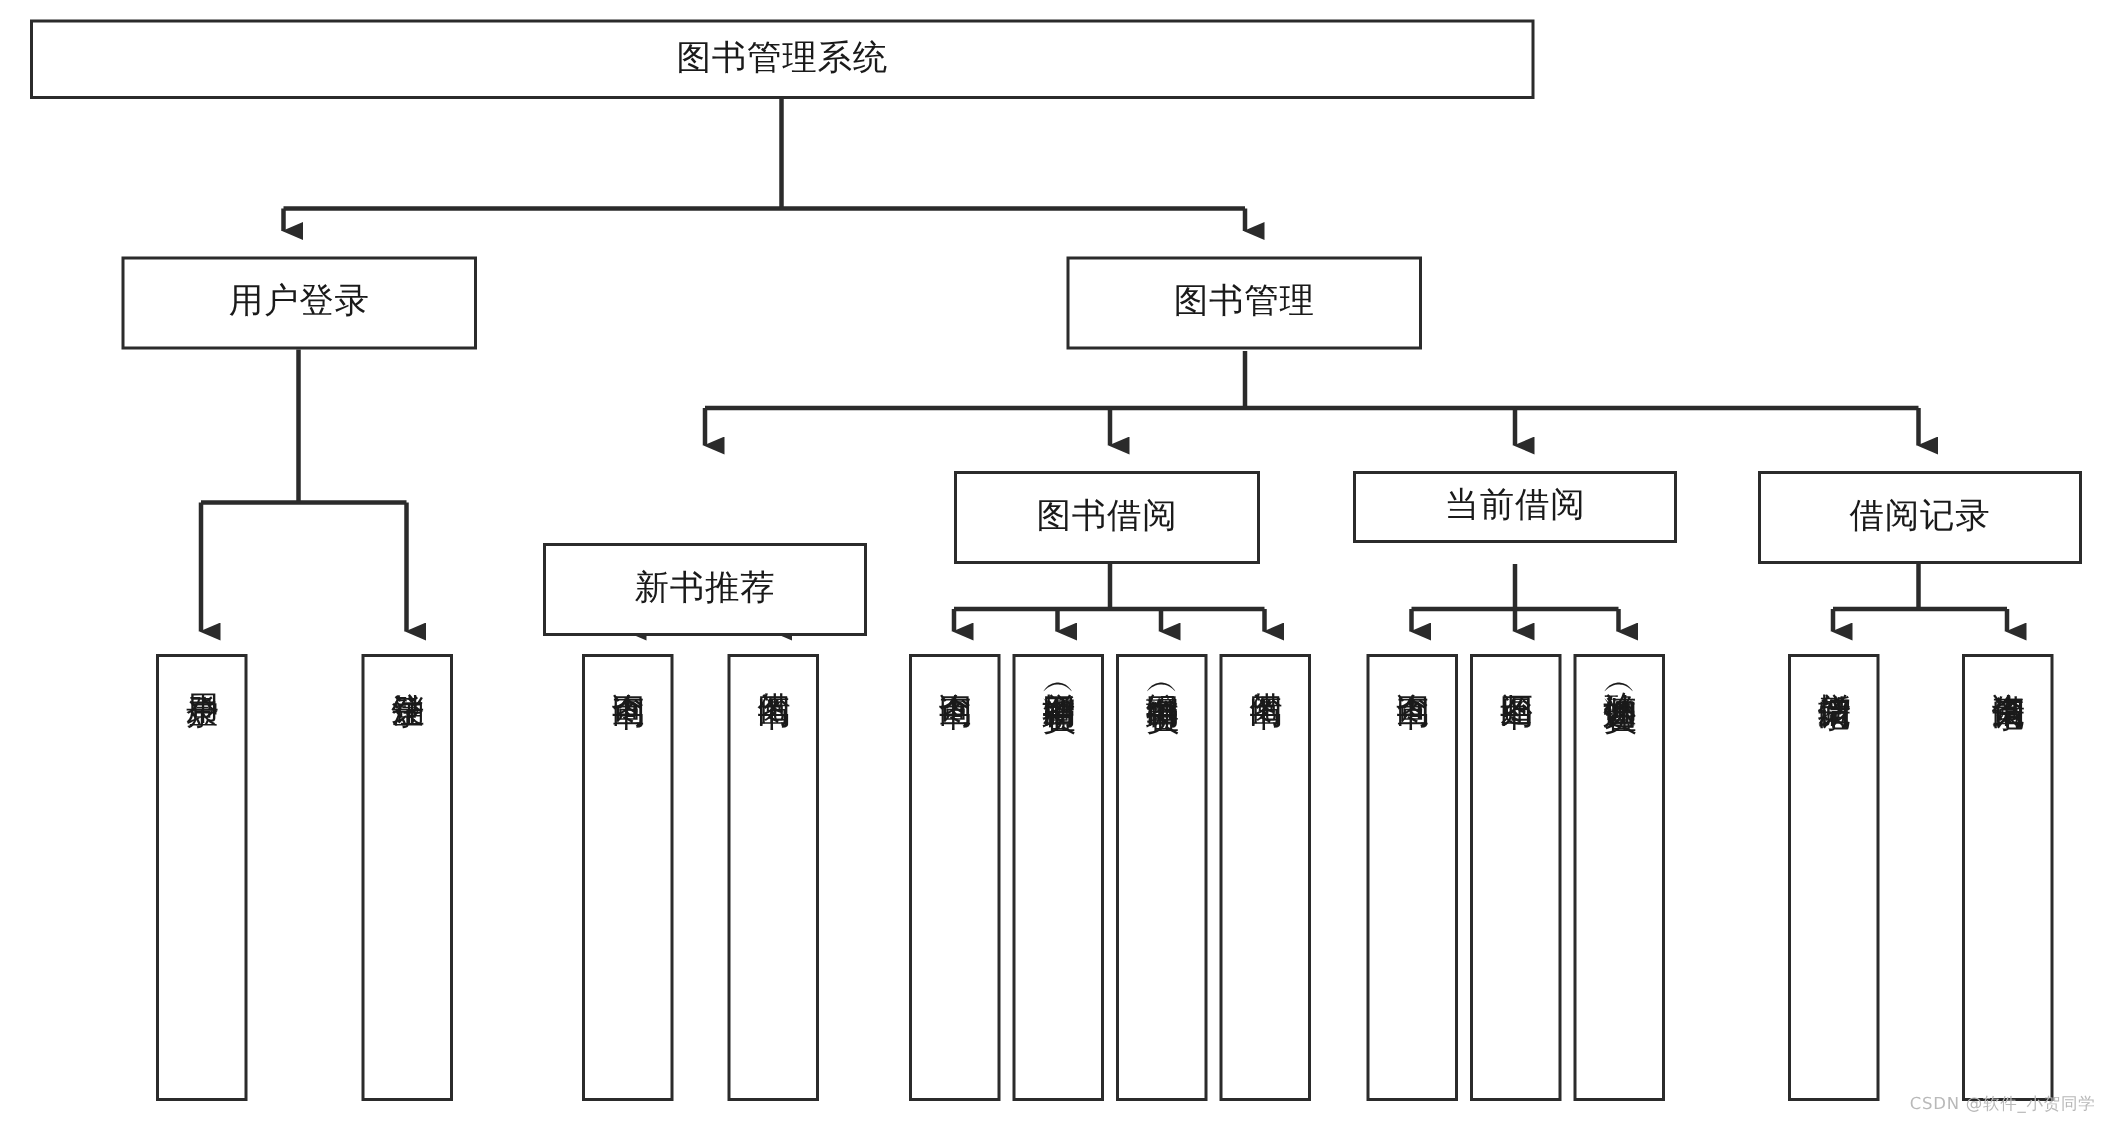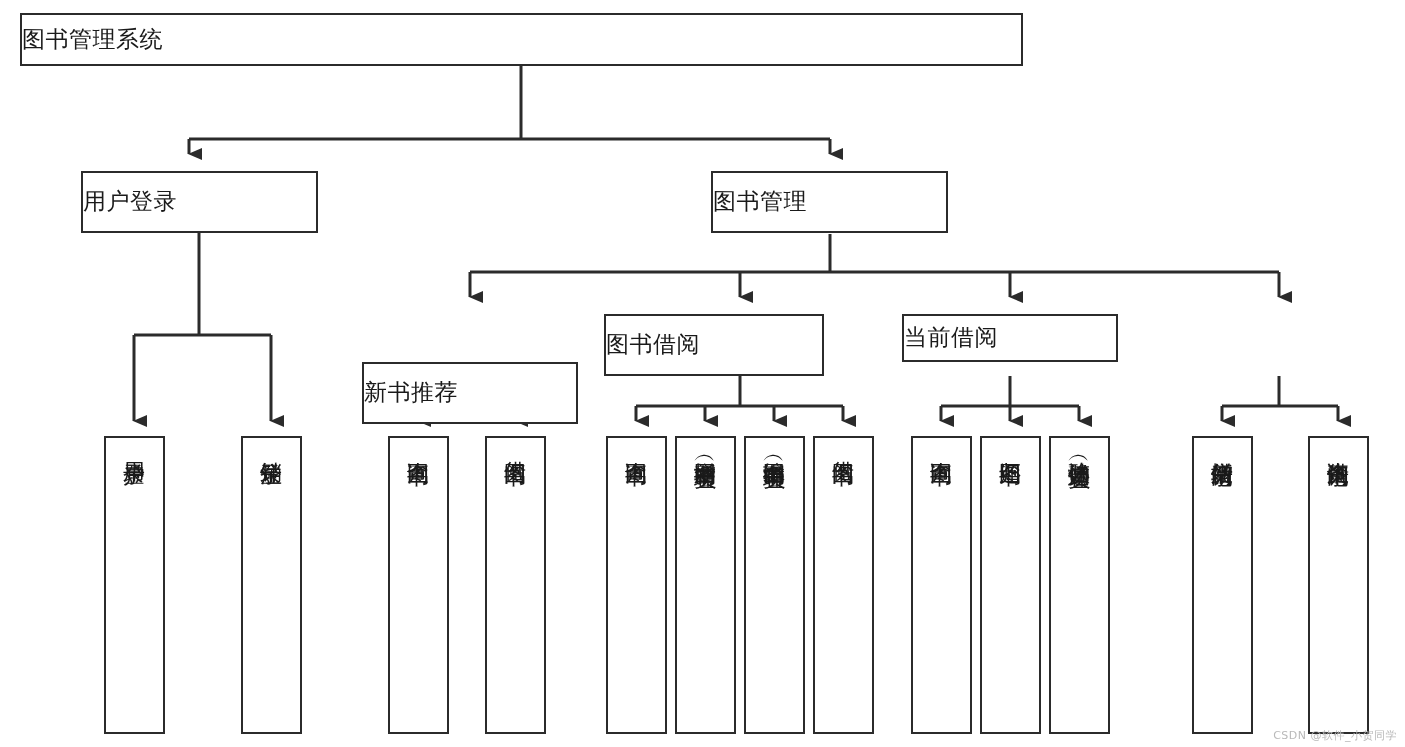--- a/index.html
+++ b/index.html
@@ -26,21 +26,21 @@
     height: 747px;
     pointer-events: none;
   }
   .node {
     position: absolute;
     box-sizing: border-box;
     background: #ffffff;
     border: 2px solid #2b2b2b;
     display: flex;
     align-items: center;
-    justify-content: flex-start;
+    justify-content: center;
     color: #1a1a1a;
     z-index: 2;
   }
   .node-label {
     display: block;
     text-align: center;
     line-height: 1.18;
     letter-spacing: 0.5px;
     white-space: nowrap;
   }
@@ -144,28 +144,31 @@
   </div>
 
   <div class="node horiz" style="left:711px; top:171px; width:237px; height:62px;">
     <span class="node-label">图书管理</span>
   </div>
 
   <div class="node horiz" style="left:362px; top:314px; width:216px; height:62px;margin-top:48px;">
     <span class="node-label">新书推荐</span>
   </div>
 
-  <div class="node horiz" style="left:604px; top:314px; width:220px; height:62px;">
+  <div class="node horiz" style="left:636px; top:314px; width:204px; height:62px;">
     <span class="node-label">图书借阅</span>
   </div>
 
   <div class="node horiz" style="left:902px; top:314px; width:216px; height:48px;">
     <span class="node-label">当前借阅</span>
   </div>
 
+  <div class="node horiz" style="left:1172px; top:314px; width:216px; height:62px;">
+    <span class="node-label">借阅记录</span>
+  </div>
 
   <div class="node vert" style="left:104px; top:436px; width:61px; height:298px;">
     <span class="node-label">用户登录</span>
   </div>
 
   <div class="node vert" style="left:241px; top:436px; width:61px; height:298px;">
     <span class="node-label">注销登录</span>
   </div>
 
   <div class="node vert" style="left:388px; top:436px; width:61px; height:298px;">

